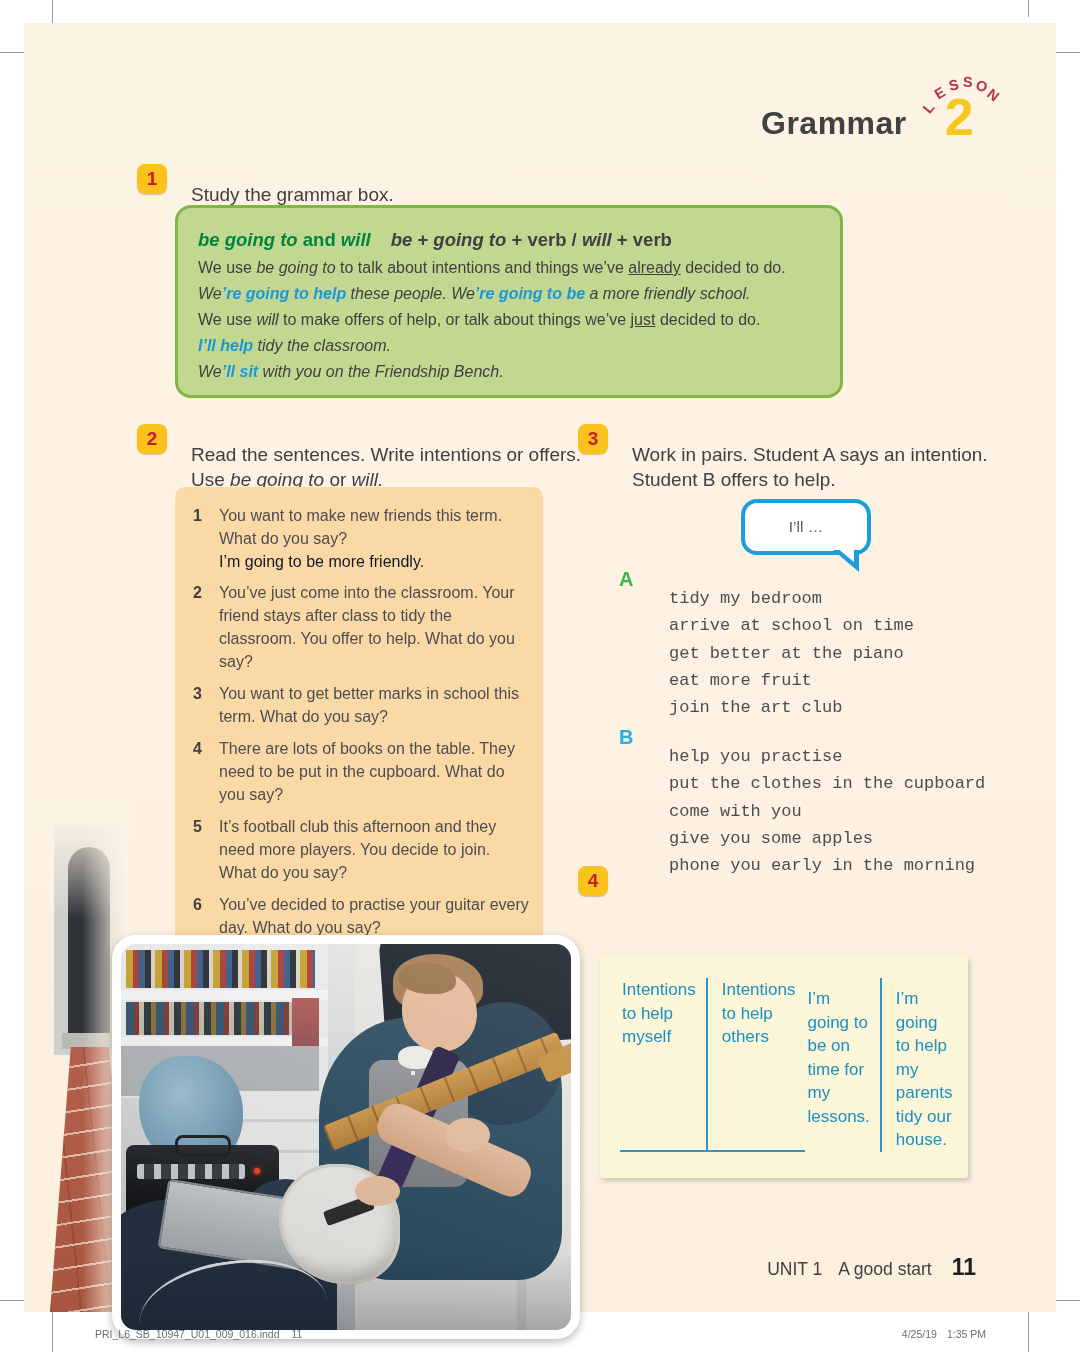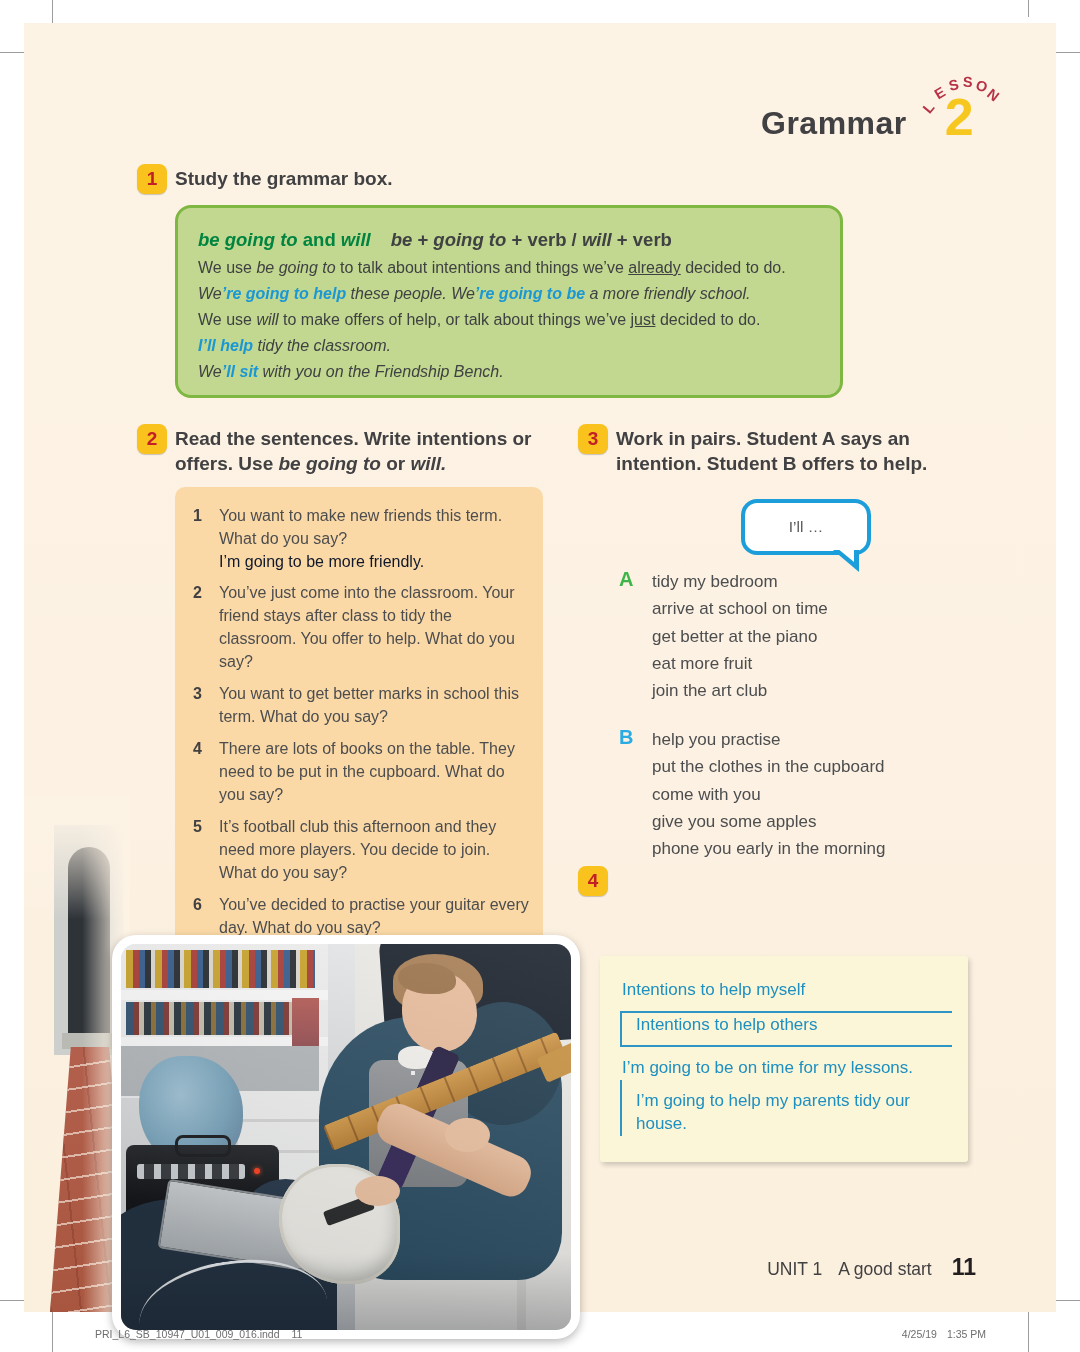--- a/index.html
+++ b/index.html
@@ -29,21 +29,21 @@
   .arc span:nth-child(4){transform:translate(42px,1px) rotate(2deg);}
   .arc span:nth-child(5){transform:translate(55px,5px) rotate(19deg);}
   .arc span:nth-child(6){transform:translate(67px,14px) rotate(38deg);}
 
   
   .badge{
     position:absolute;width:30px;height:30px;background:#f9c21d;border-radius:8px;
     color:#c22026;font-weight:bold;font-size:19px;display:flex;align-items:center;justify-content:center;
     box-shadow:0 1px 1px rgba(0,0,0,.2);
   }
-  .ex-head{position:absolute;font-weight:bold;font-size:19px;line-height:25px;color:#414042;margin:0;}
+  .ex-head{position:absolute;font-weight:normal;font-size:19px;line-height:25px;color:#414042;margin:16px;}
   .seg-it{font-style:italic;}
   .seg-u{text-decoration:underline;}
   .seg-blue{color:#1a97d5;font-weight:bold;font-style:italic;}
   .seg-gnit{font-style:italic;}
 
   
   .gbox{
     position:absolute;left:151px;top:182px;width:668px;box-sizing:border-box;
     background:#c2d890;border:3px solid #7eb742;border-radius:16px;padding:13px 20px 12px;
   }
@@ -76,30 +76,30 @@
     border-top:14px solid #fff;border-right:17px solid transparent;}
   .bub-b::after{content:'';position:absolute;right:8px;bottom:-21px;width:0;height:0;
     border-top:22px solid #1b9ed9;border-left:26px solid transparent;}
   .bub-b::before{content:'';position:absolute;right:13px;bottom:-11px;width:0;height:0;z-index:1;
     border-top:14px solid #fff;border-left:17px solid transparent;}
 
   .ablist{position:absolute;left:595px;font-size:17px;color:#4c4d4f;}
   .ablist .tag{position:absolute;left:0;top:0;font-weight:bold;font-size:20px;}
   .tag-a{color:#3eb549;}
   .tag-b{color:#2aabe2;}
-  .ablist ul{margin:0;padding:0 0 0 33px;list-style:none;}
+  .ablist ul{margin:17px;padding:0 0 0 33px;list-style:none;font-family:Liberation Mono, monospace;}
   .ablist li{line-height:27.3px;}
   .list-a{top:545px;}
   .list-b{top:703px;}
 
   
   .itable{
     position:absolute;left:576px;top:933px;width:368px;box-sizing:border-box;
     background:#fcf6d8;border-radius:3px;box-shadow:2px 3px 5px rgba(0,0,0,.18);
-    padding:22px 16px 26px 20px;display:grid;grid-template-columns:1fr;
+    padding:22px 16px 26px 20px;display:grid;grid-template-columns:1fr 1fr 1fr 1fr;
     color:#1d8fc0;font-size:17px;line-height:23.5px;
   }
   .itable .cell{padding:0 10px 0 2px;}
   .itable .col2{border-left:2px solid #2e96c6;padding-left:14px;}
   .itable .hrow{border-bottom:2px solid #2e96c6;padding-bottom:9px;}
   .itable .drow{padding-top:9px;}
 
   
   .footer{position:absolute;right:80px;top:1231px;display:flex;align-items:baseline;color:#414042;font-size:17.5px;}
   .footer .unit-label{margin-right:16px;}

